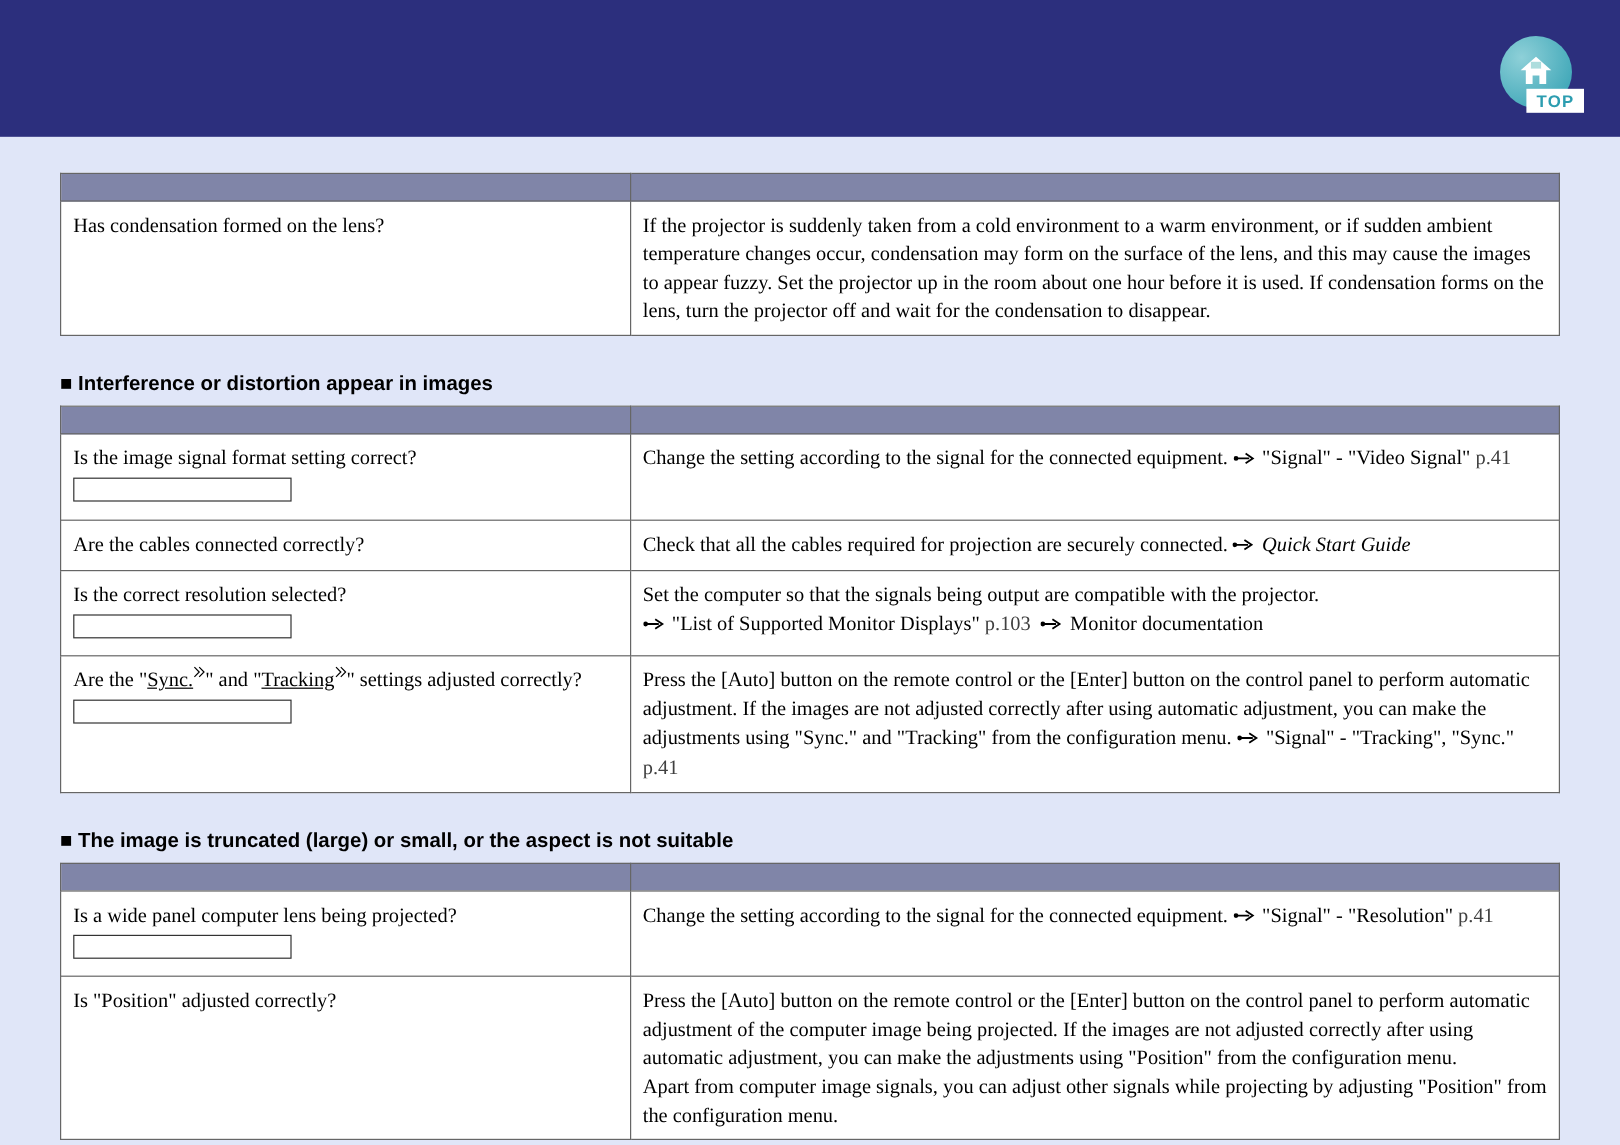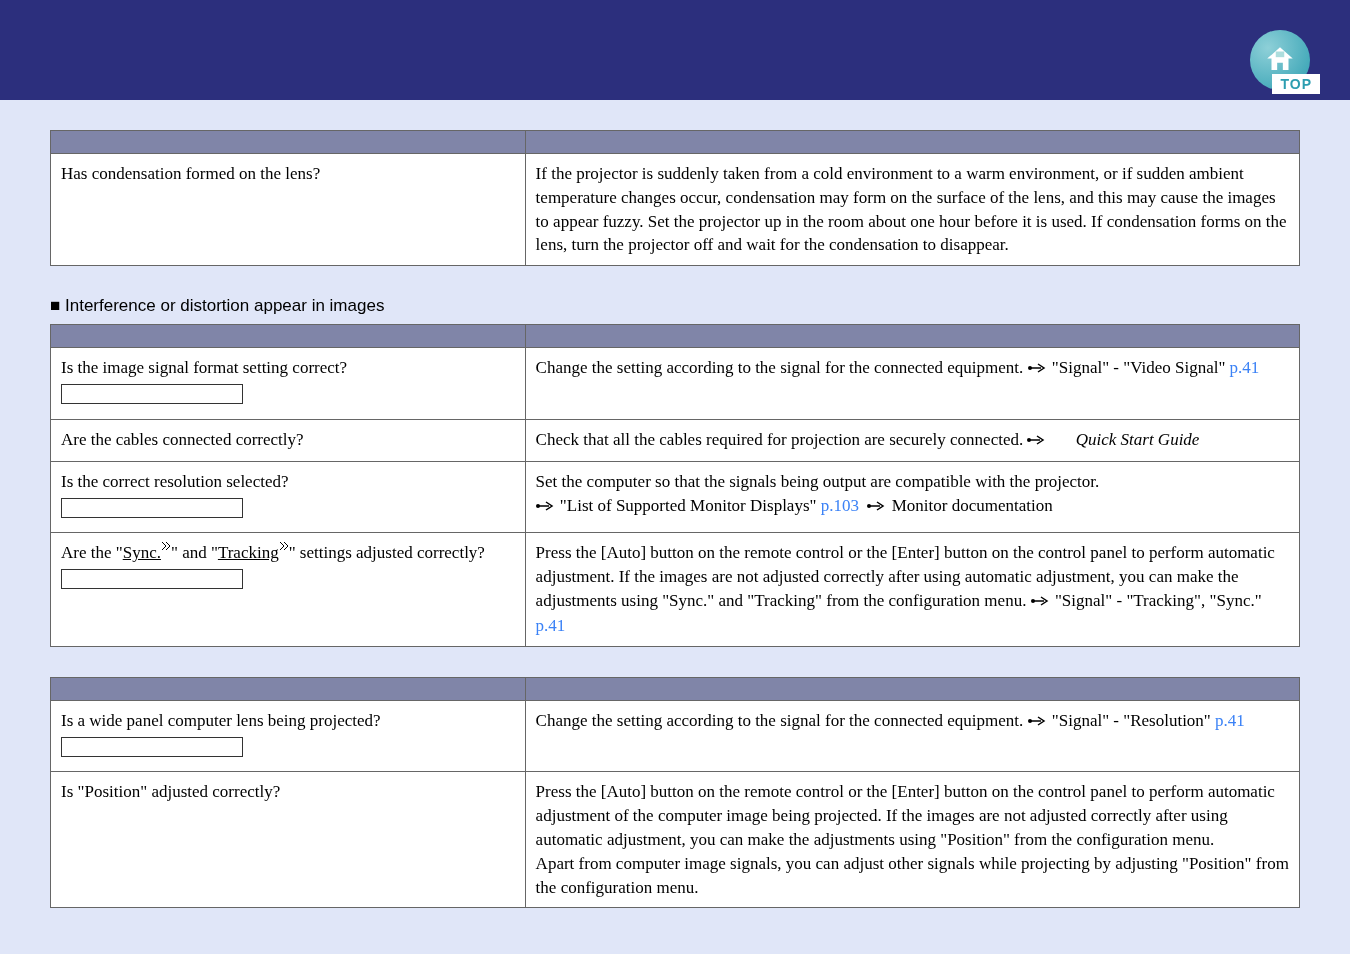--- a/index.html
+++ b/index.html
@@ -6,21 +6,21 @@
     margin: 0;
     padding: 0;
     background: #e0e6f8;
     font-family: "Times New Roman", Times, serif;
     font-size: 17px;
     color: #000;
     width: 1350px;
   }
   .top-bar {
     background: #2c2f7d;
-    height: 100px;
+    height: 114px;
     position: relative;
   }
   .top-right {
     position: absolute;
     right: 40px;
     top: 30px;
     display: flex;
     align-items: center;
     gap: 0;
   }
@@ -64,34 +64,34 @@
   }
   thead th:first-child { width: 38%; }
   td {
     border: 1px solid #666;
     padding: 8px 10px;
     vertical-align: top;
     line-height: 1.4;
   }
   .section-heading {
     font-family: Arial, Helvetica, sans-serif;
-    font-weight: normal;
+    font-weight: bold;
     font-size: 17px;
     margin: 6px 0 8px 0;
   }
   .section-heading::before {
     content: "■ ";
   }
-  .link { color: #3b82f6; }
+  .link { color: #404040; }
   .pointer {
     display: inline-block;
     vertical-align: middle;
   }
   .pointer svg { width: 20px; height: 12px; }
-  .italic { font-style: italic; margin-left: 24px; }
+  .italic { font-style: italic; }
   .underline { text-decoration: underline; }
   .word-arrow svg { width: 10px; height: 10px; vertical-align: top; }
   .sub-box {
     display: inline-block;
     border: 1px solid #333;
     background: #fff;
     width: 180px;
     height: 18px;
     margin-top: 4px;
   }
@@ -199,20 +199,21 @@
                 <path d="M1 6h12M10 2l6 4-6 4" stroke="#000" stroke-width="1.5" fill="none"></path>
                 <circle cx="2" cy="6" r="2" fill="#000"></circle>
               </svg></span>
           <span> "Signal" - "Tracking", "Sync."</span><br>
           <span class="link">p.41</span>
         </td>
       </tr>
     </tbody>
   </table>
 
+  <div class="section-heading">The image is truncated (large) or small, or the aspect is not suitable</div>
 
   <table>
     <thead>
         <tr>
           <th></th>
           <th></th>
         </tr>
       </thead>
     <tbody>
       <tr>

